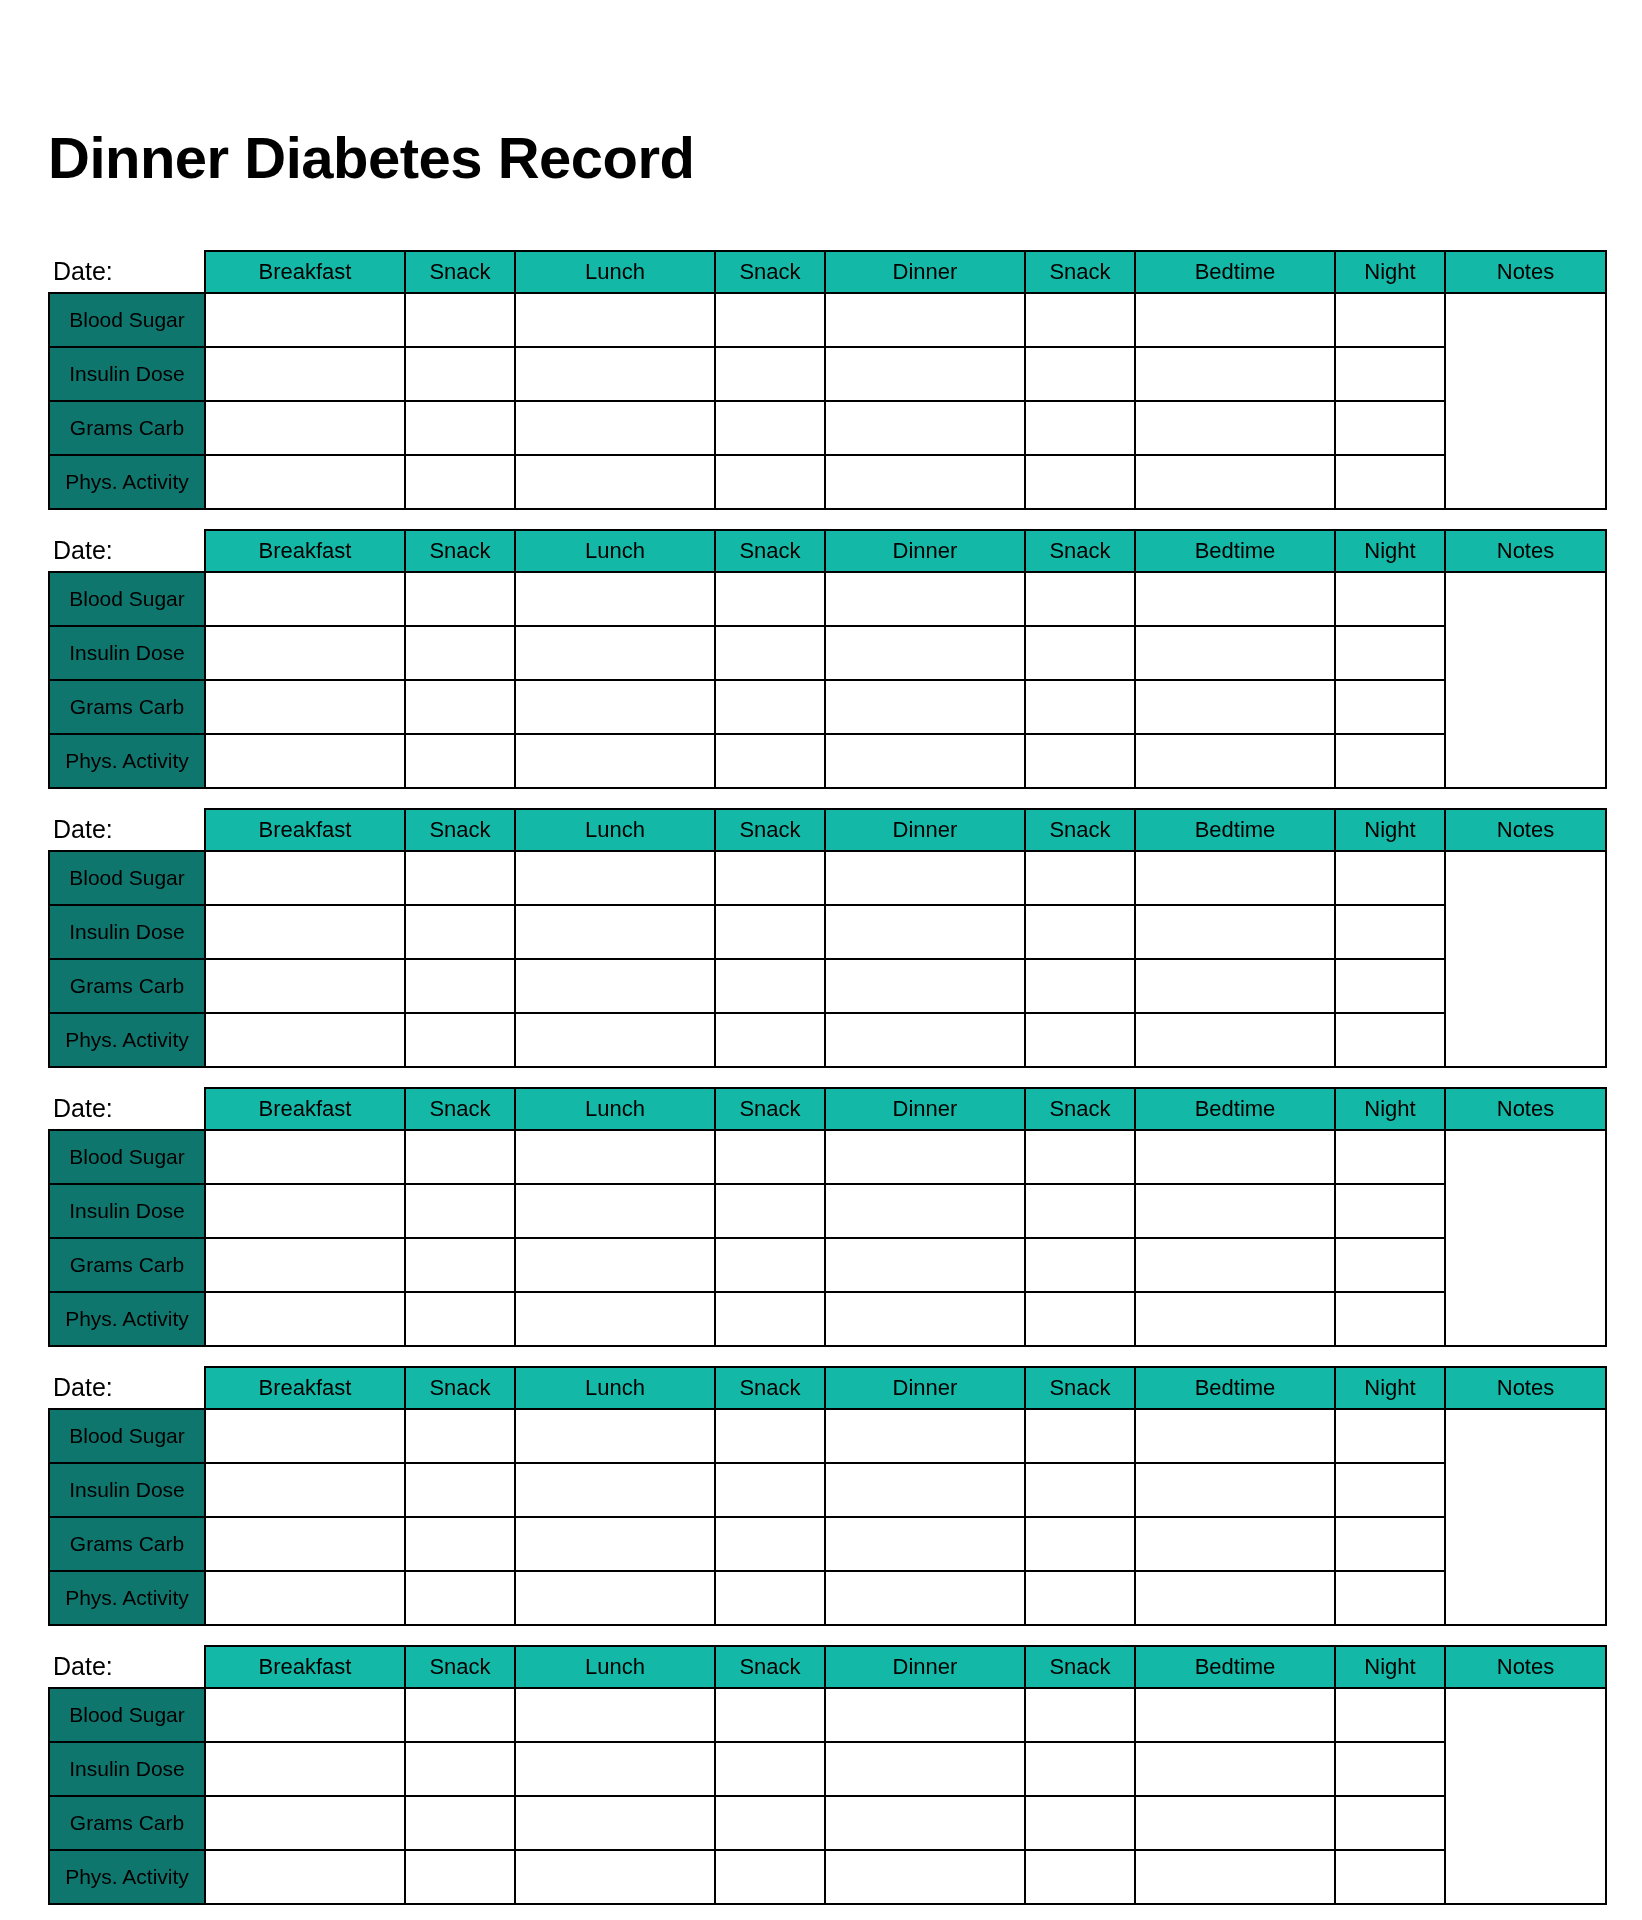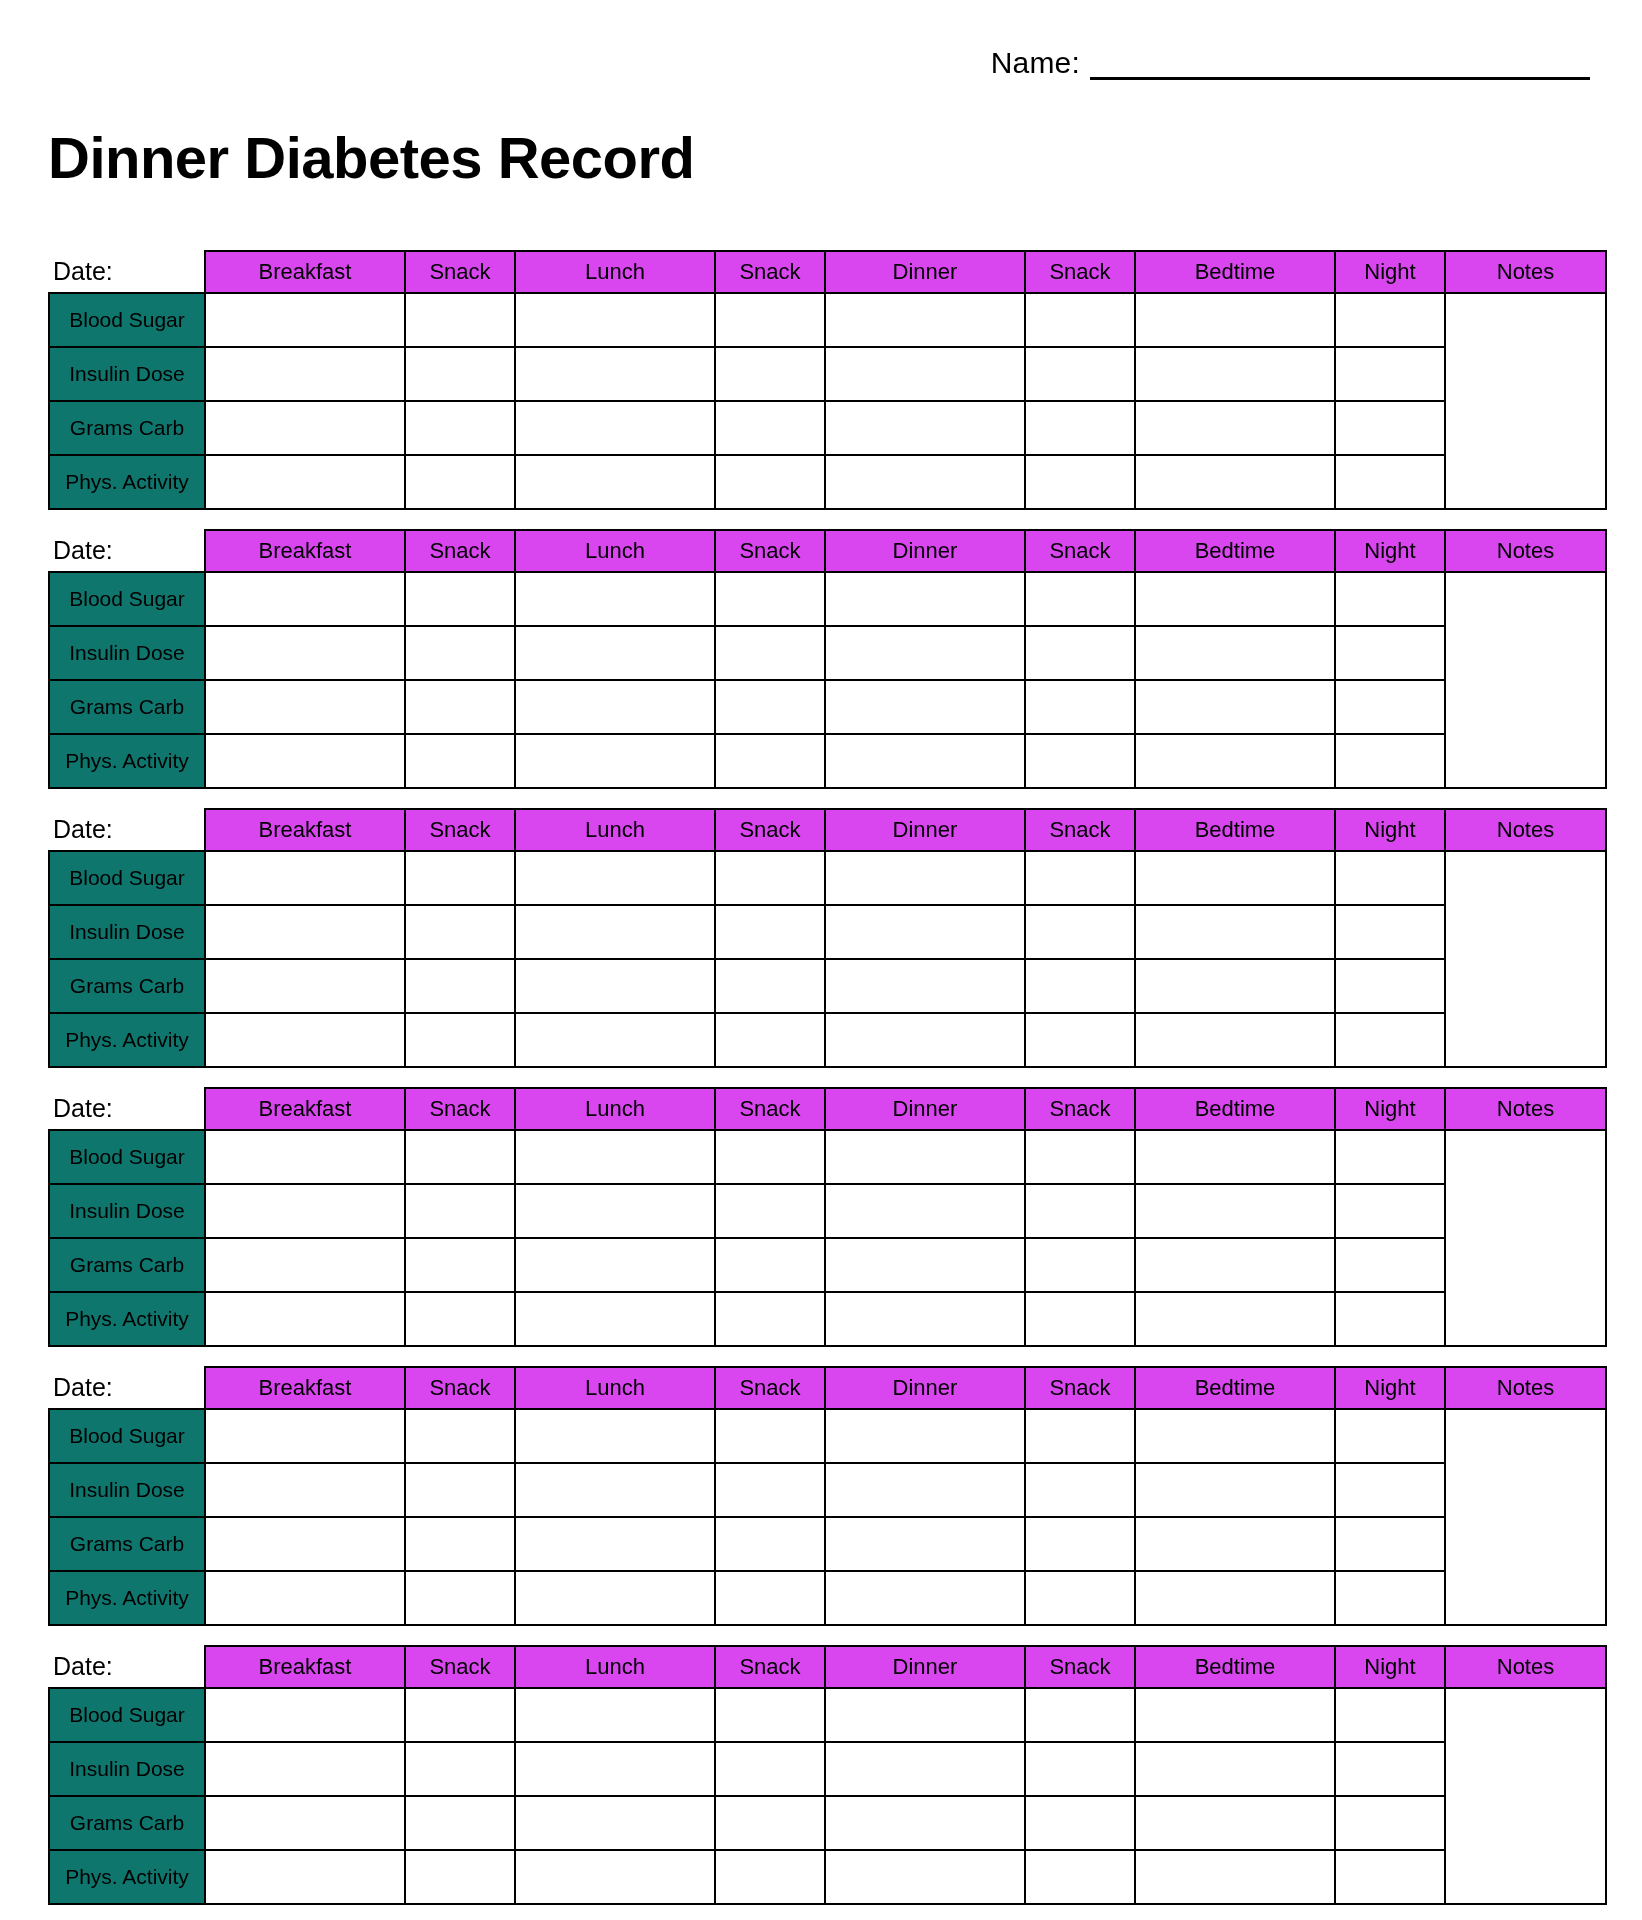--- a/index.html
+++ b/index.html
@@ -98,21 +98,21 @@
   
   tr.head td.date-cell {
     border: none;
     background: #ffffff;
     text-align: left;
     font-size: 25px;
     padding-left: 4px;
     height: 40px;
   }
   tr.head td.hdr {
-    background: #d946ef;
+    background: #14b8a6;
     height: 40px;
     font-size: 22px;
     border: 2px solid #000;
     text-align: center;
   }
 
   
   td.rowlabel {
     background: #0f766e;
     text-align: left;
@@ -124,24 +124,20 @@
   td.blank { background: #ffffff; }
 
   
   td.notes-cell { background: #ffffff; }
 </style>
 </head>
 <body>
 
 <div class="page">
 
-  <div class="name-row">
-    <span class="name-label">Name:</span>
-    <span class="name-blank"></span>
-  </div>
 
   <div class="title">Dinner Diabetes Record</div>
 
   <div class="tables">
       <div class="day-block">
         <table class="rec">
           <colgroup>
             <col class="c-label">
             <col class="c-break">
             <col class="c-snack">

